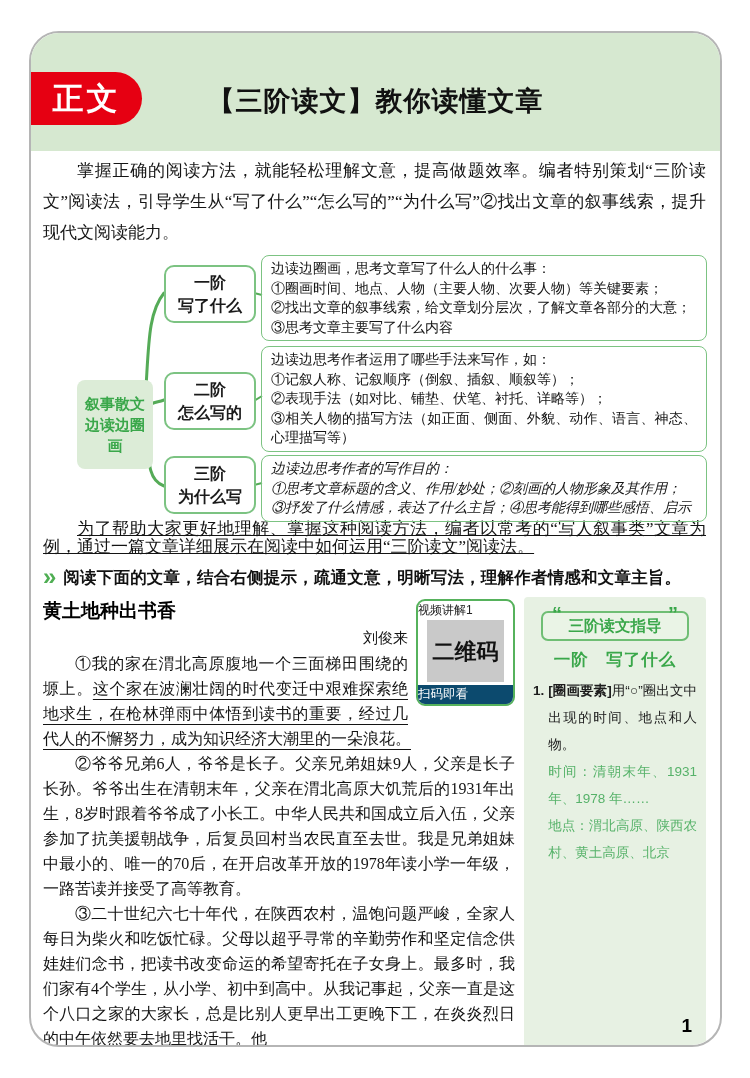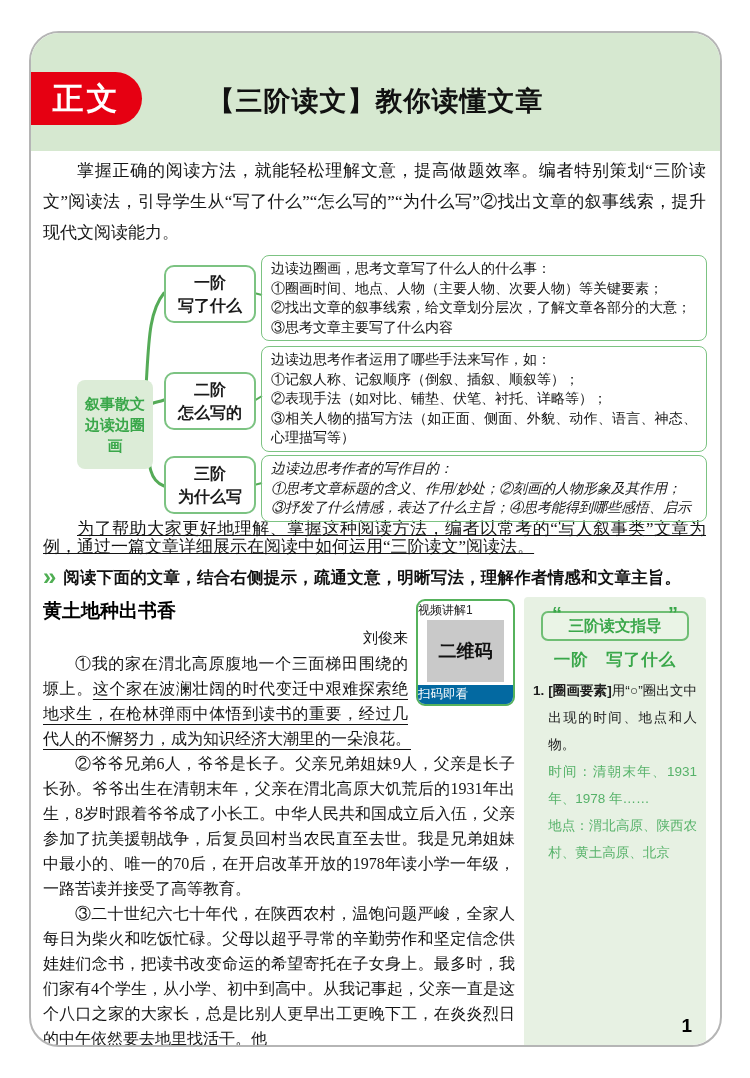--- a/index.html
+++ b/index.html
@@ -50,22 +50,22 @@
   .art-title { text-align:left; font-size:19px; font-weight:bold; line-height:28px; color:#000; }
   .art-author { text-align:right; font-size:15px; line-height:26px; }
   .art-para { text-indent:2em; }
   .uline { text-decoration:underline; text-underline-offset:5px; text-decoration-thickness:1px; }
 
   
   .qr-box { float:right; width:99px; margin:2px 0 4px 8px; border:2px solid #56b25c; border-radius:9px;
             overflow:hidden; background:#fff; text-align:left; font-family:"Liberation Sans", sans-serif; }
   .qr-label { font-size:12px; line-height:19px; color:#222; }
   .qr-square { width:77px; height:62px; margin:0 auto; background:#c9c9c9; display:flex;
-               align-items:center; justify-content:center; font-weight:bold; font-size:18px; color:#111; }
-  .qr-caption { background:#0369a1; color:#fff; font-size:12.5px; line-height:19px; margin-top:3px; }
+               align-items:center; justify-content:center; font-weight:bold; font-size:22px; color:#111; }
+  .qr-caption { background:#0c4a6e; color:#fff; font-size:12.5px; line-height:19px; margin-top:3px; }
 
   
   .sidebar { flex:1; background:#e7f1e3; border-radius:4px; padding:8px 9px 8px 9px;
              font-size:13.5px; line-height:27px; color:#1c1c1c; }
   .sb-header { position:relative; width:148px; margin:6px auto 2px auto; border:2px solid #6fbe74;
                border-radius:7px; text-align:center; color:#3aa74a; font-weight:bold; font-size:15.5px;
                line-height:26px; background:#eaf4e6; }
   .sb-quote { position:absolute; top:-12px; color:#3aa74a; font-weight:bold; font-size:20px; }
   .sb-quote.ql { left:9px; } .sb-quote.qr { right:9px; }
   .sb-stage { text-align:center; color:#3aa74a; font-weight:bold; font-size:16.5px; line-height:32px; letter-spacing:1px; }

